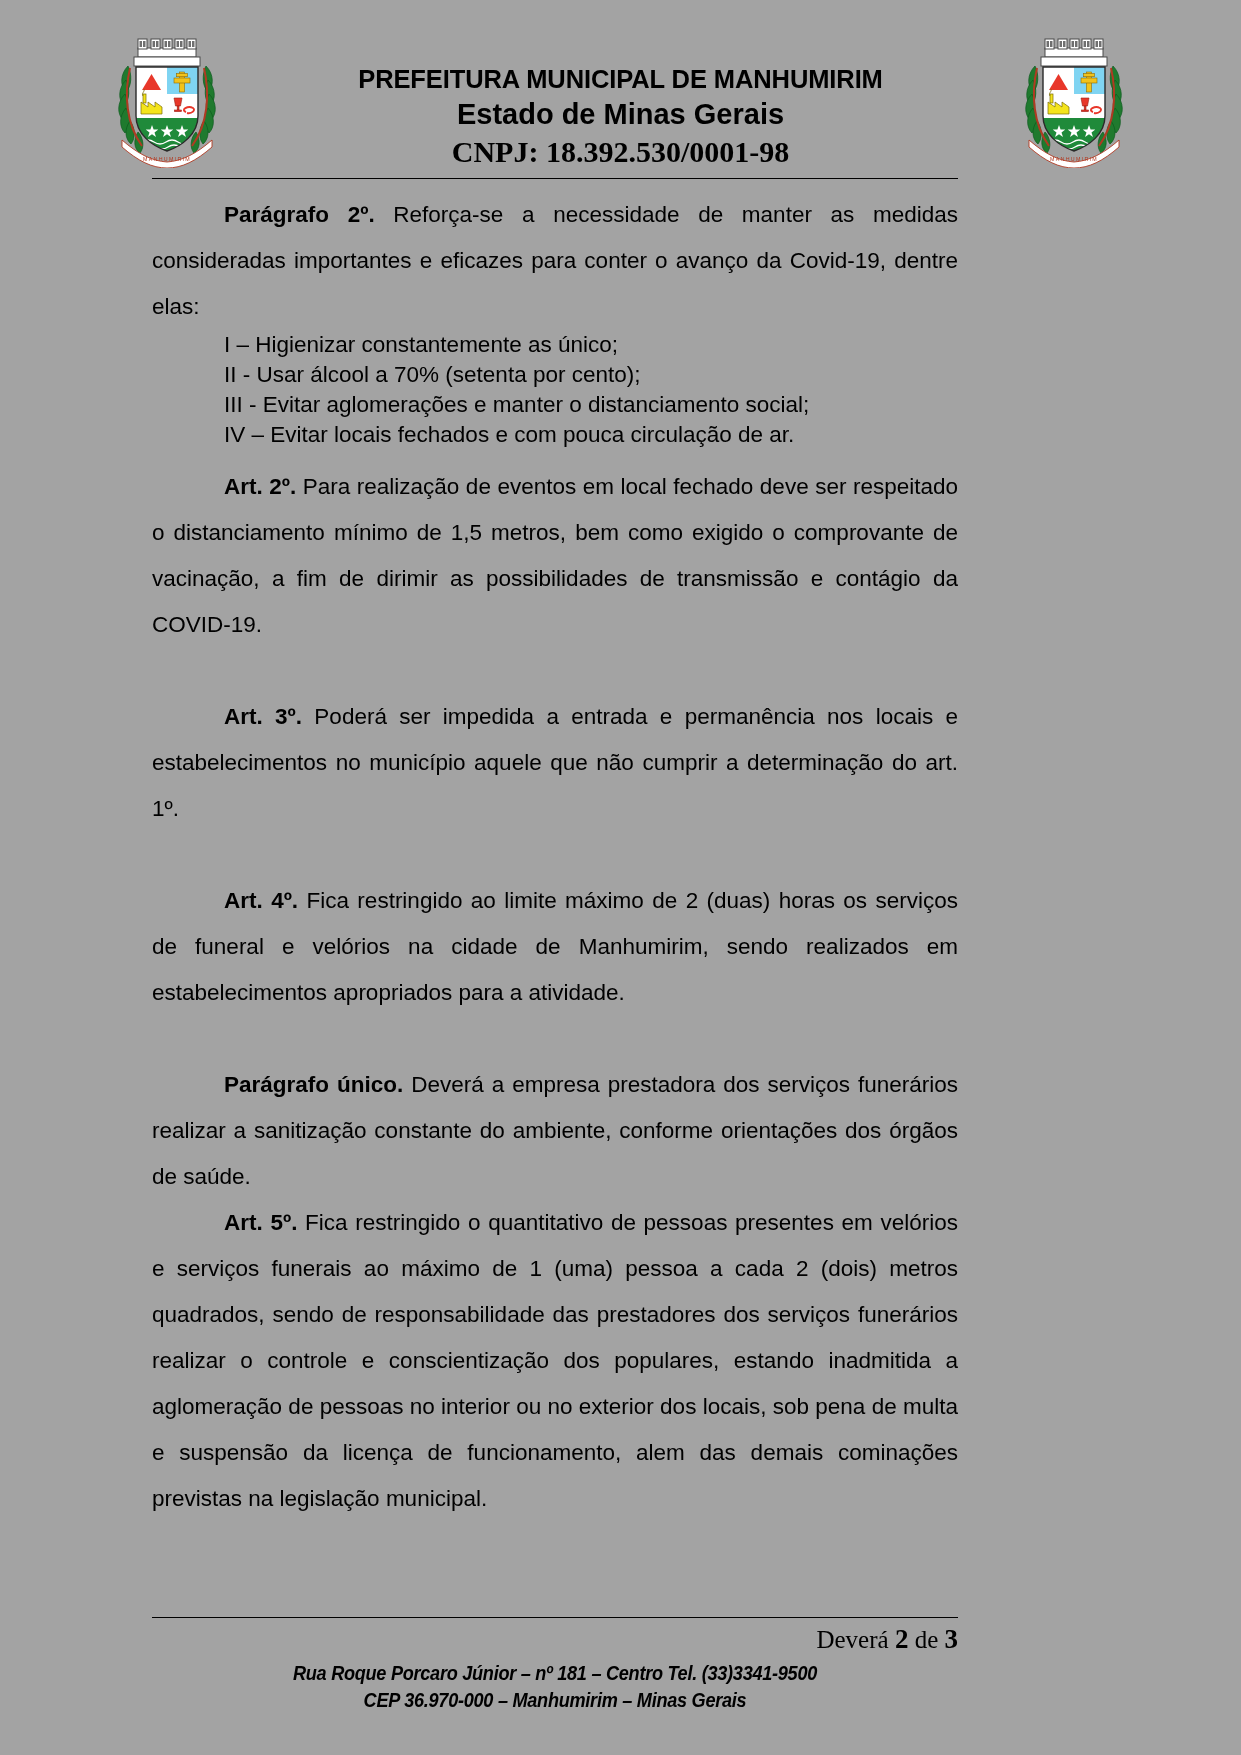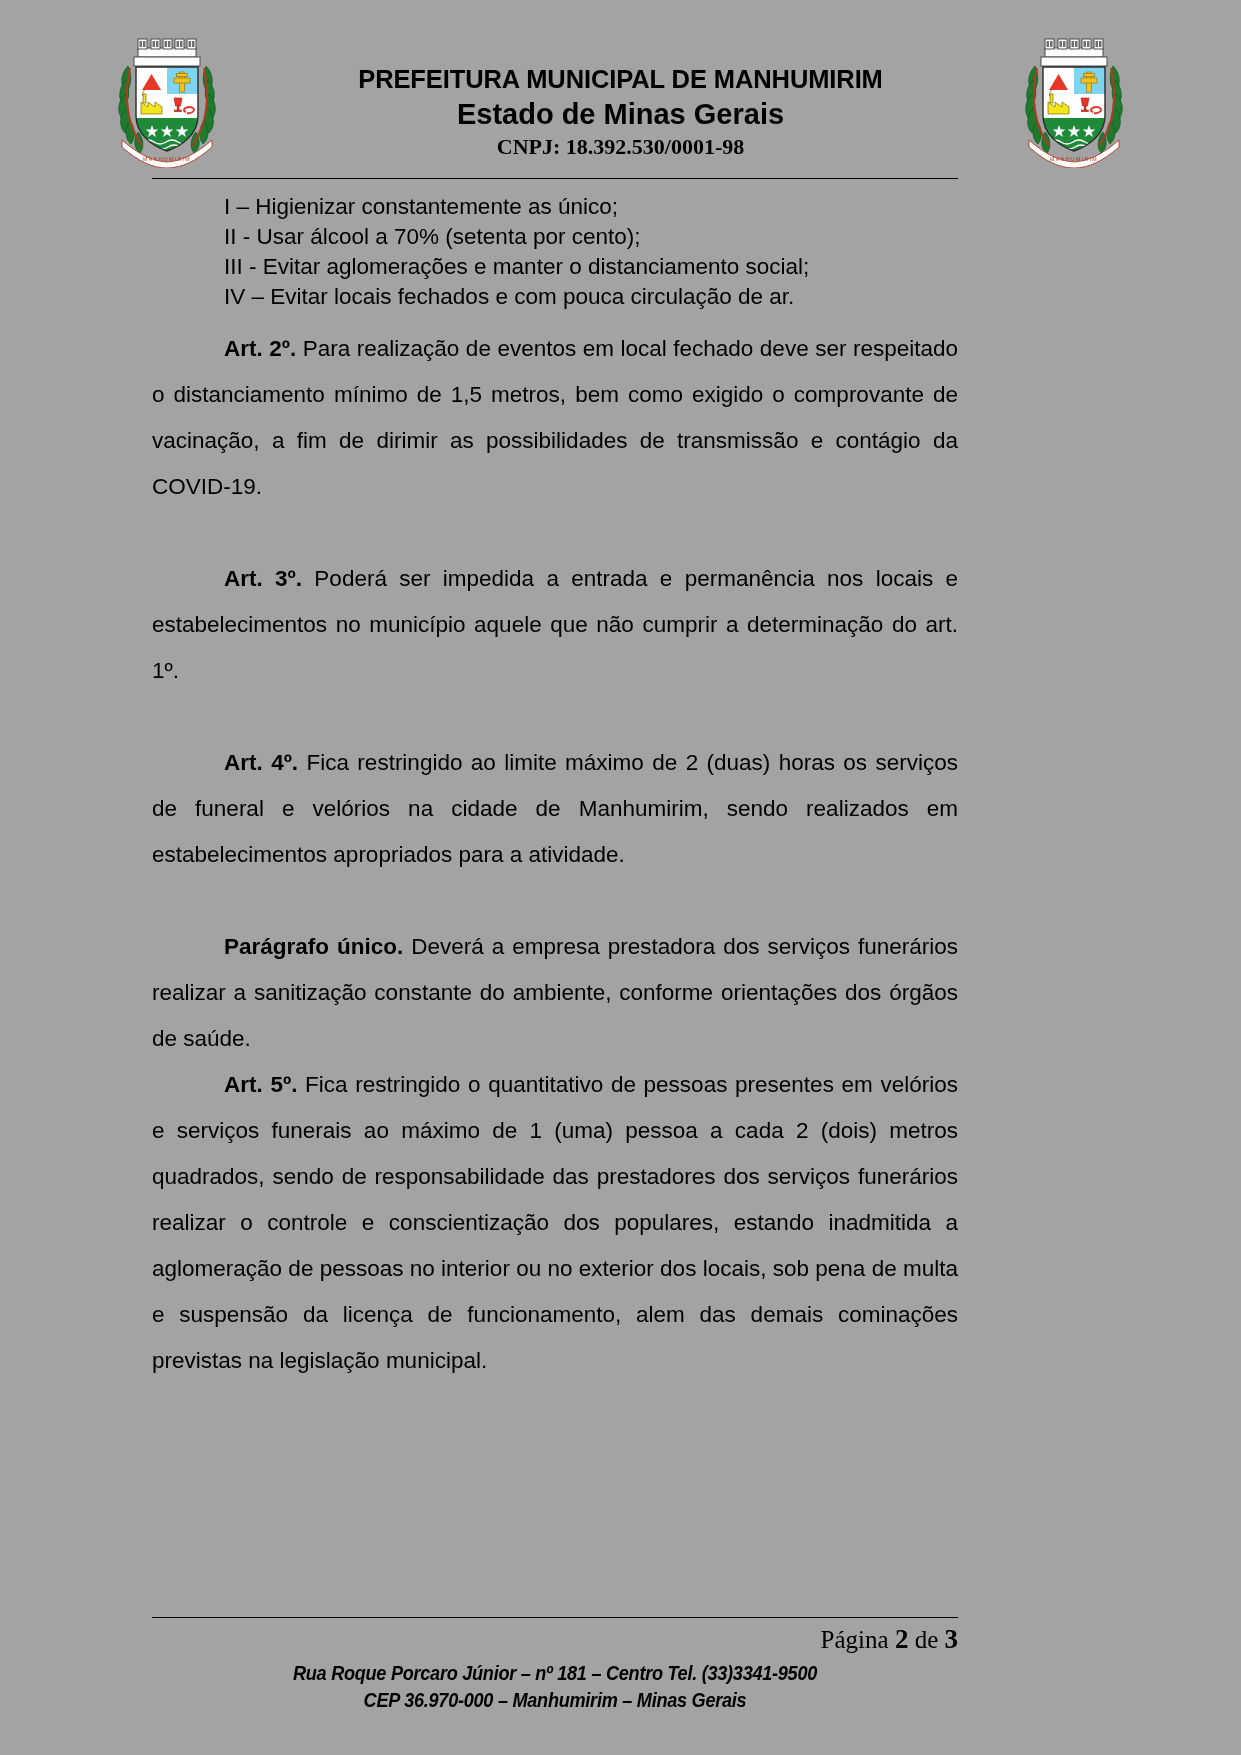--- a/index.html
+++ b/index.html
@@ -58,21 +58,21 @@
   .line-estado {
     font-family: "Liberation Sans", sans-serif;
     font-weight: bold;
     font-size: 29px;
     line-height: 1.25;
     margin-top: 2px;
   }
   .line-cnpj {
     font-family: "Liberation Serif", serif;
     font-weight: bold;
-    font-size: 22px;
+    font-size: 30px;
     line-height: 1.25;
     margin-top: 1px;
   }
 
   .header-rule {
     position: absolute;
     left: 152px;
     top: 178px;
     width: 806px;
     height: 0;
@@ -345,20 +345,21 @@
         <path d="M14 112 C30 126 44 133 59 134 C74 133 88 126 104 112 L104 119 C88 133 74 140 59 140 C44 140 30 133 14 119 Z" fill="#ffffff" stroke="#b03a22" stroke-width="0.9"></path>
         <text x="59" y="133" font-family="Liberation Sans, sans-serif" font-size="5.3" fill="#b03a22" text-anchor="middle" letter-spacing="1.3">MANHUMIRIM</text>
       </svg>
     </div>
   </div>
 
   <div class="header-rule"></div>
 
   <div class="content">
 
+    <p class="body-par"><b>Parágrafo 2º.</b><span> Reforça-se a necessidade de manter as medidas consideradas importantes e eficazes para conter o avanço da Covid-19, dentre elas:</span></p>
 
     <ul class="incisos">
       <li>I – Higienizar constantemente as único;</li>
       <li>II - Usar álcool a 70% (setenta por cento);</li>
       <li>III - Evitar aglomerações e manter o distanciamento social;</li>
       <li>IV – Evitar locais fechados e com pouca circulação de ar.</li>
     </ul>
 
     <div class="gap-sm"></div>
 
@@ -375,20 +376,20 @@
     <div class="gap-lg"></div>
 
     <p class="body-par"><b>Parágrafo único.</b><span> Deverá a empresa prestadora dos serviços funerários realizar a sanitização constante do ambiente, conforme orientações dos órgãos de saúde.</span></p>
 
     <p class="body-par"><b>Art. 5º.</b><span> Fica restringido o quantitativo de pessoas presentes em velórios e serviços funerais ao máximo de 1 (uma) pessoa a cada 2 (dois) metros quadrados, sendo de responsabilidade das prestadores dos serviços funerários realizar o controle e conscientização dos populares, estando inadmitida a aglomeração de pessoas no interior ou no exterior dos locais, sob pena de multa e suspensão da licença de funcionamento, alem das demais cominações previstas na legislação municipal.</span></p>
 
   </div>
 
   <div class="footer-rule"></div>
 
-  <div class="page-number"><span>Página</span> <span class="pn-big">2</span> <span>de</span> <span class="pn-big">3</span></div>
+  <div class="page-number"><span>Deverá</span> <span class="pn-big">2</span> <span>de</span> <span class="pn-big">3</span></div>
 
   <div class="footer-address">
     <div>Rua Roque Porcaro Júnior – nº 181 – Centro Tel. (33)3341-9500</div>
     <div>CEP 36.970-000 – Manhumirim – Minas Gerais</div>
   </div>
 
 </div>
 
 </body></html>

